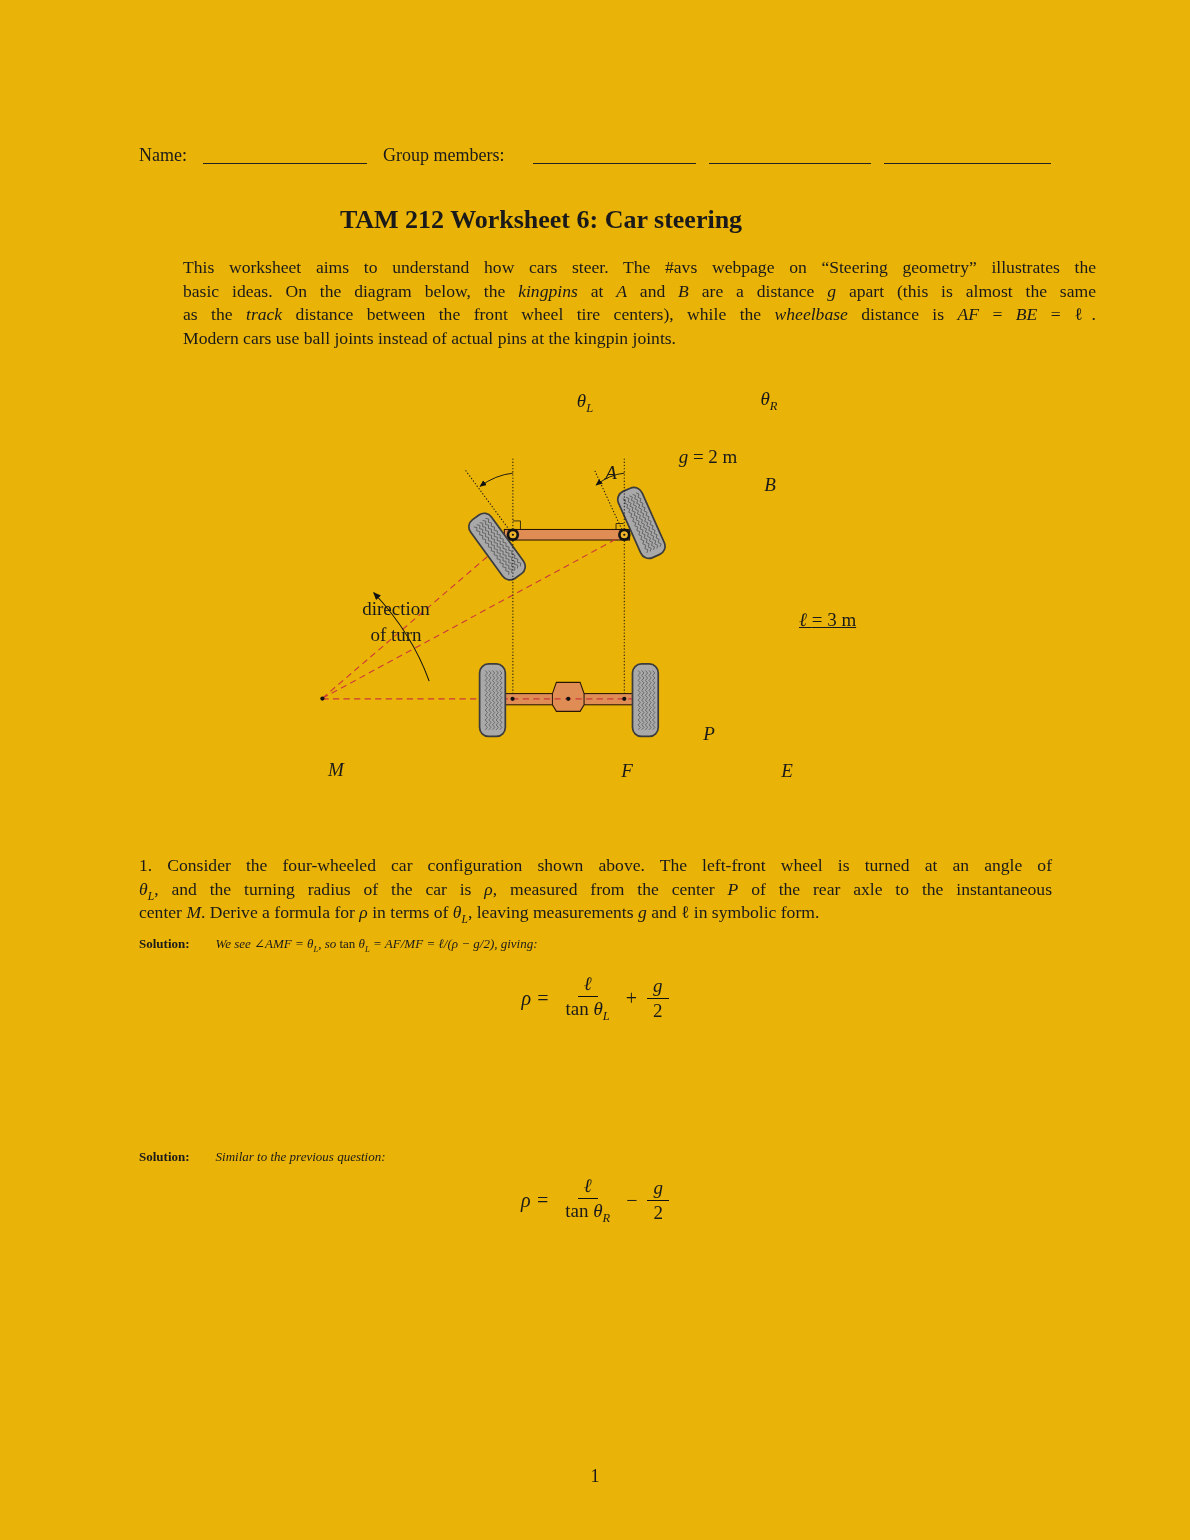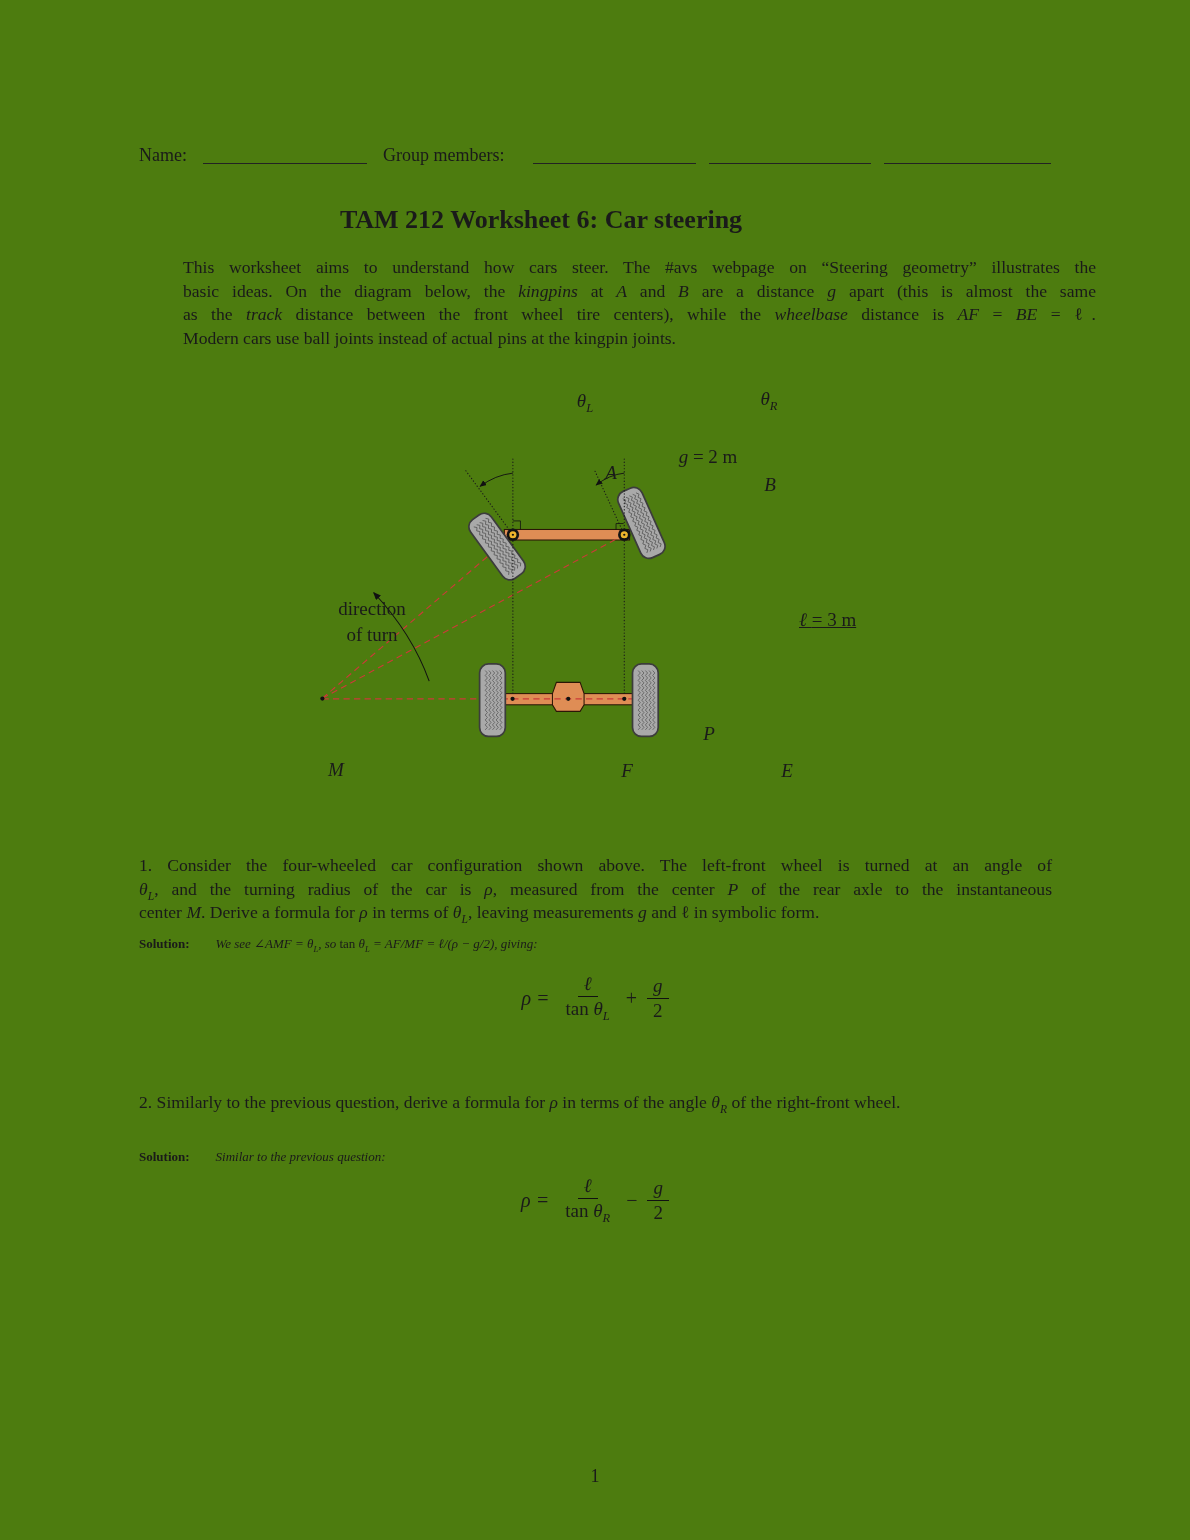--- a/index.html
+++ b/index.html
@@ -1,17 +1,17 @@
 <!DOCTYPE html>
 <html style="--axle: #df8d55; --axle_stroke: #2b1606; --pin: #eeb42c; --red: #cc3a38; --wheel_fill: #a9a9a9; --wheel_stroke: #3c3c3c; --tread: #5f5f5f; --ink: #1a1a1a;"><head>
 <meta charset="utf-8">
 <style>
   html,body{margin:0;padding:0;background:#888;}
   .page{
-    position:relative; width:1190px; height:1540px; background:#4d7c0f;
+    position:relative; width:1190px; height:1540px; background:#eab308;
     font-family:"Liberation Serif","DejaVu Serif",serif; color:var(--ink,#1a1a1a);
     overflow:hidden; margin:0 auto;
   }
   .abs{position:absolute;}
   
   .hlabel{font-size:18px;}
   .wline{border-bottom:1.4px solid #222; height:17px;}
   
   .title{left:0; top:205px; width:1082px; text-align:center; font-size:26px; font-weight:bold;}
   
@@ -116,21 +116,21 @@
     <circle cx="707" cy="750" r="3.2" fill="#111"></circle>
     <circle cx="792" cy="750" r="3.2" fill="#111"></circle>
   </svg>
 
   <span class="abs dlabel" style="left:585px; top:403px;">θ<sub>L</sub></span>
   <span class="abs dlabel" style="left:769px; top:401px;">θ<sub>R</sub></span>
   <span class="abs dlabel" style="left:611px; top:473px;">A</span>
   <span class="abs dlabel" style="left:770px; top:485px;">B</span>
   <span class="abs dlabel" style="left:708px; top:457px;"><i>g</i> <span class="rm">= 2 m</span></span>
   <span class="abs dlabel lleft" style="left:799px; top:620px;">ℓ <span class="rm">= 3 m</span></span>
-  <div class="abs dtext" style="left:372px; top:622px;">direction<br>of turn</div>
+  <div class="abs dtext" style="left:396px; top:622px;">direction<br>of turn</div>
   <span class="abs dlabel" style="left:336px; top:770px;">M</span>
   <span class="abs dlabel" style="left:627px; top:771px;">F</span>
   <span class="abs dlabel" style="left:787px; top:771px;">E</span>
   <span class="abs dlabel" style="left:709px; top:734px;">P</span>
 
   <div class="abs para" style="top:854px;">
     <div class="ln">1.  Consider the four-wheeled car configuration shown above.  The left-front wheel is turned at an angle of</div>
     <div class="ln"><i>θ<sub>L</sub></i>, and the turning radius of the car is <i>ρ</i>, measured from the center <i>P</i> of the rear axle to the instantaneous</div>
     <div class="ln last">center <i>M</i>.  Derive a formula for <i>ρ</i> in terms of <i>θ<sub>L</sub></i>, leaving measurements <i>g</i> and ℓ in symbolic form.</div>
   </div>
@@ -143,23 +143,20 @@
       <span class="num">ℓ</span>
       <span class="den"><span>tan</span> θ<sub>L</sub></span>
     </span>
     <span>+</span>
     <span class="frac">
       <span class="num">g</span>
       <span class="den"><span>2</span></span>
     </span>
   </div>
 
-  <div class="abs para" style="top:1091px;">
-    <div class="ln last">2.  Similarly to the previous question, derive a formula for <i>ρ</i> in terms of the angle <i>θ<sub>R</sub></i> of the right-front wheel.</div>
-  </div>
   <div class="abs sol" style="top:1145px;">
     <b>Solution:</b><span class="it">Similar to the previous question:</span>
   </div>
   <div class="abs formula" style="top:1168px; height:64px;">
     <span class="sym">ρ =</span>
     <span class="frac">
       <span class="num">ℓ</span>
       <span class="den"><span>tan</span> θ<sub>R</sub></span>
     </span>
     <span>−</span>

